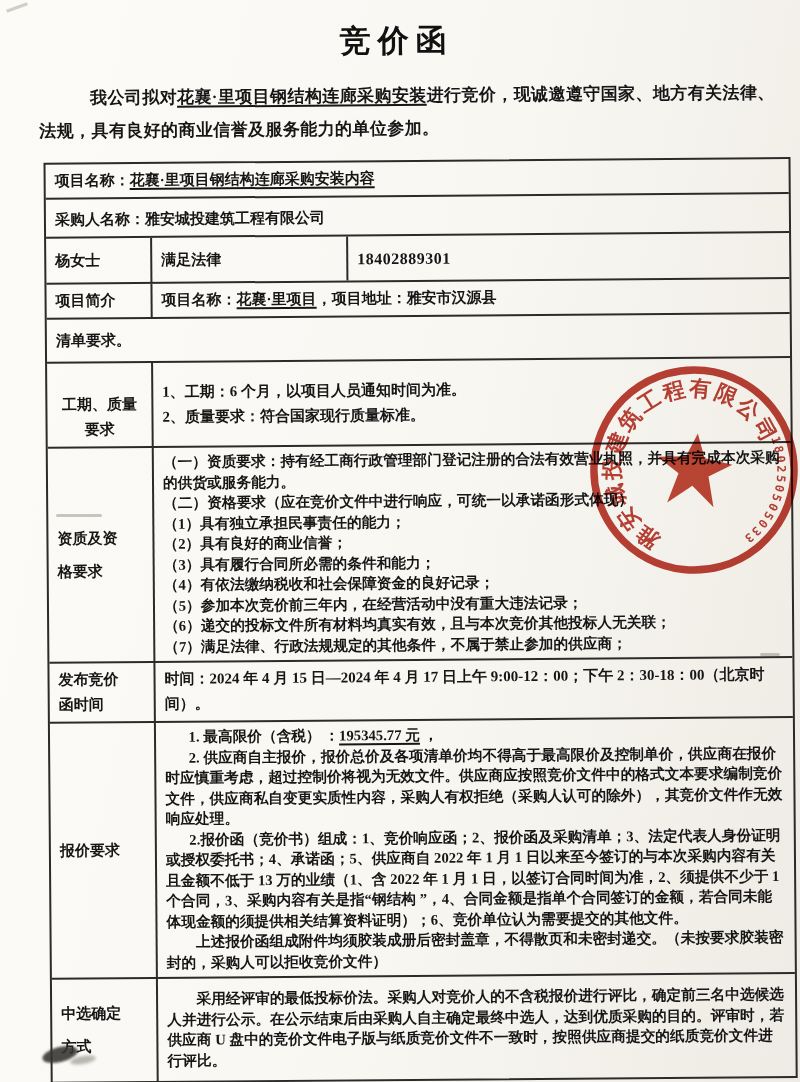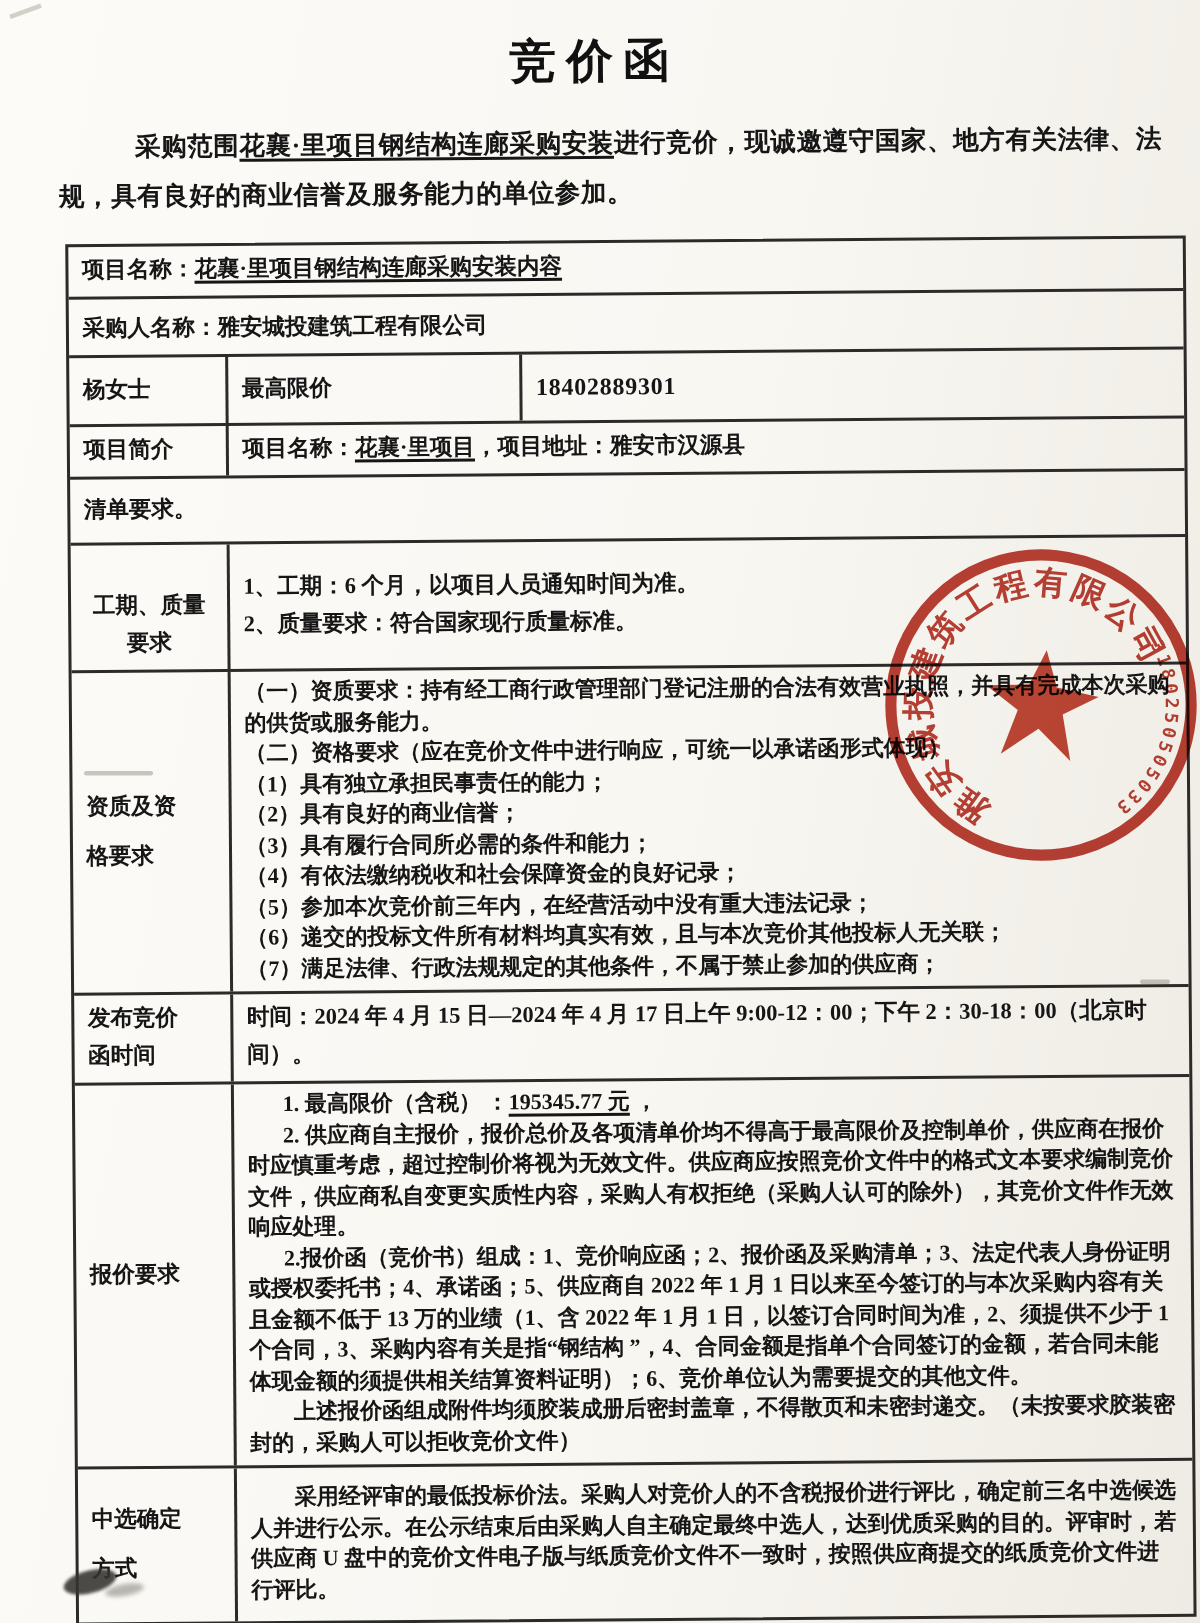--- a/index.html
+++ b/index.html
@@ -58,39 +58,39 @@
   .mark-c { position:absolute; left:6px; top:6px; width:22px; height:3px; background:#c8c4bc; transform:rotate(-20deg); opacity:0.8; }
 </style>
 </head>
 <body>
 
 <div class="page">
   <div class="doc">
 
     <h1 class="title">竞价函</h1>
 
-    <p class="intro"><span>采购范围</span><span class="ul">花襄·里项目钢结构连廊采购安装</span><span>进行竞价，现诚邀遵守国家、地方有关法律、法规，具有良好的商业信誉及服务能力的单位参加。</span></p>
+    <p class="intro"><span>我公司拟对</span><span class="ul">花襄·里项目钢结构连廊采购安装</span><span>进行竞价，现诚邀遵守国家、地方有关法律、法规，具有良好的商业信誉及服务能力的单位参加。</span></p>
 
     <div class="tbl">
 
       <div class="row cols-1 r1">
         <div class="cell">
           <div><span>项目名称：</span><span class="ul">花襄·里项目钢结构连廊采购安装内容</span></div>
         </div>
       </div>
 
       <div class="row cols-1 r2">
         <div class="cell">
           <div><span>采购人名称：</span><span>雅安城投建筑工程有限公司</span></div>
         </div>
       </div>
 
       <div class="row cols-4 r3">
         <div class="cell">杨女士</div>
-        <div class="cell">最高限价</div>
+        <div class="cell">满足法律</div>
         <div class="cell phone">18402889301</div>
       </div>
 
       <div class="row cols-2 r4">
         <div class="cell label-cell">项目简介</div>
         <div class="cell content-cell">
           <div><span>项目名称：</span><span class="ul">花襄·里项目</span><span>，项目地址：雅安市汉源县</span></div>
         </div>
       </div>
 

